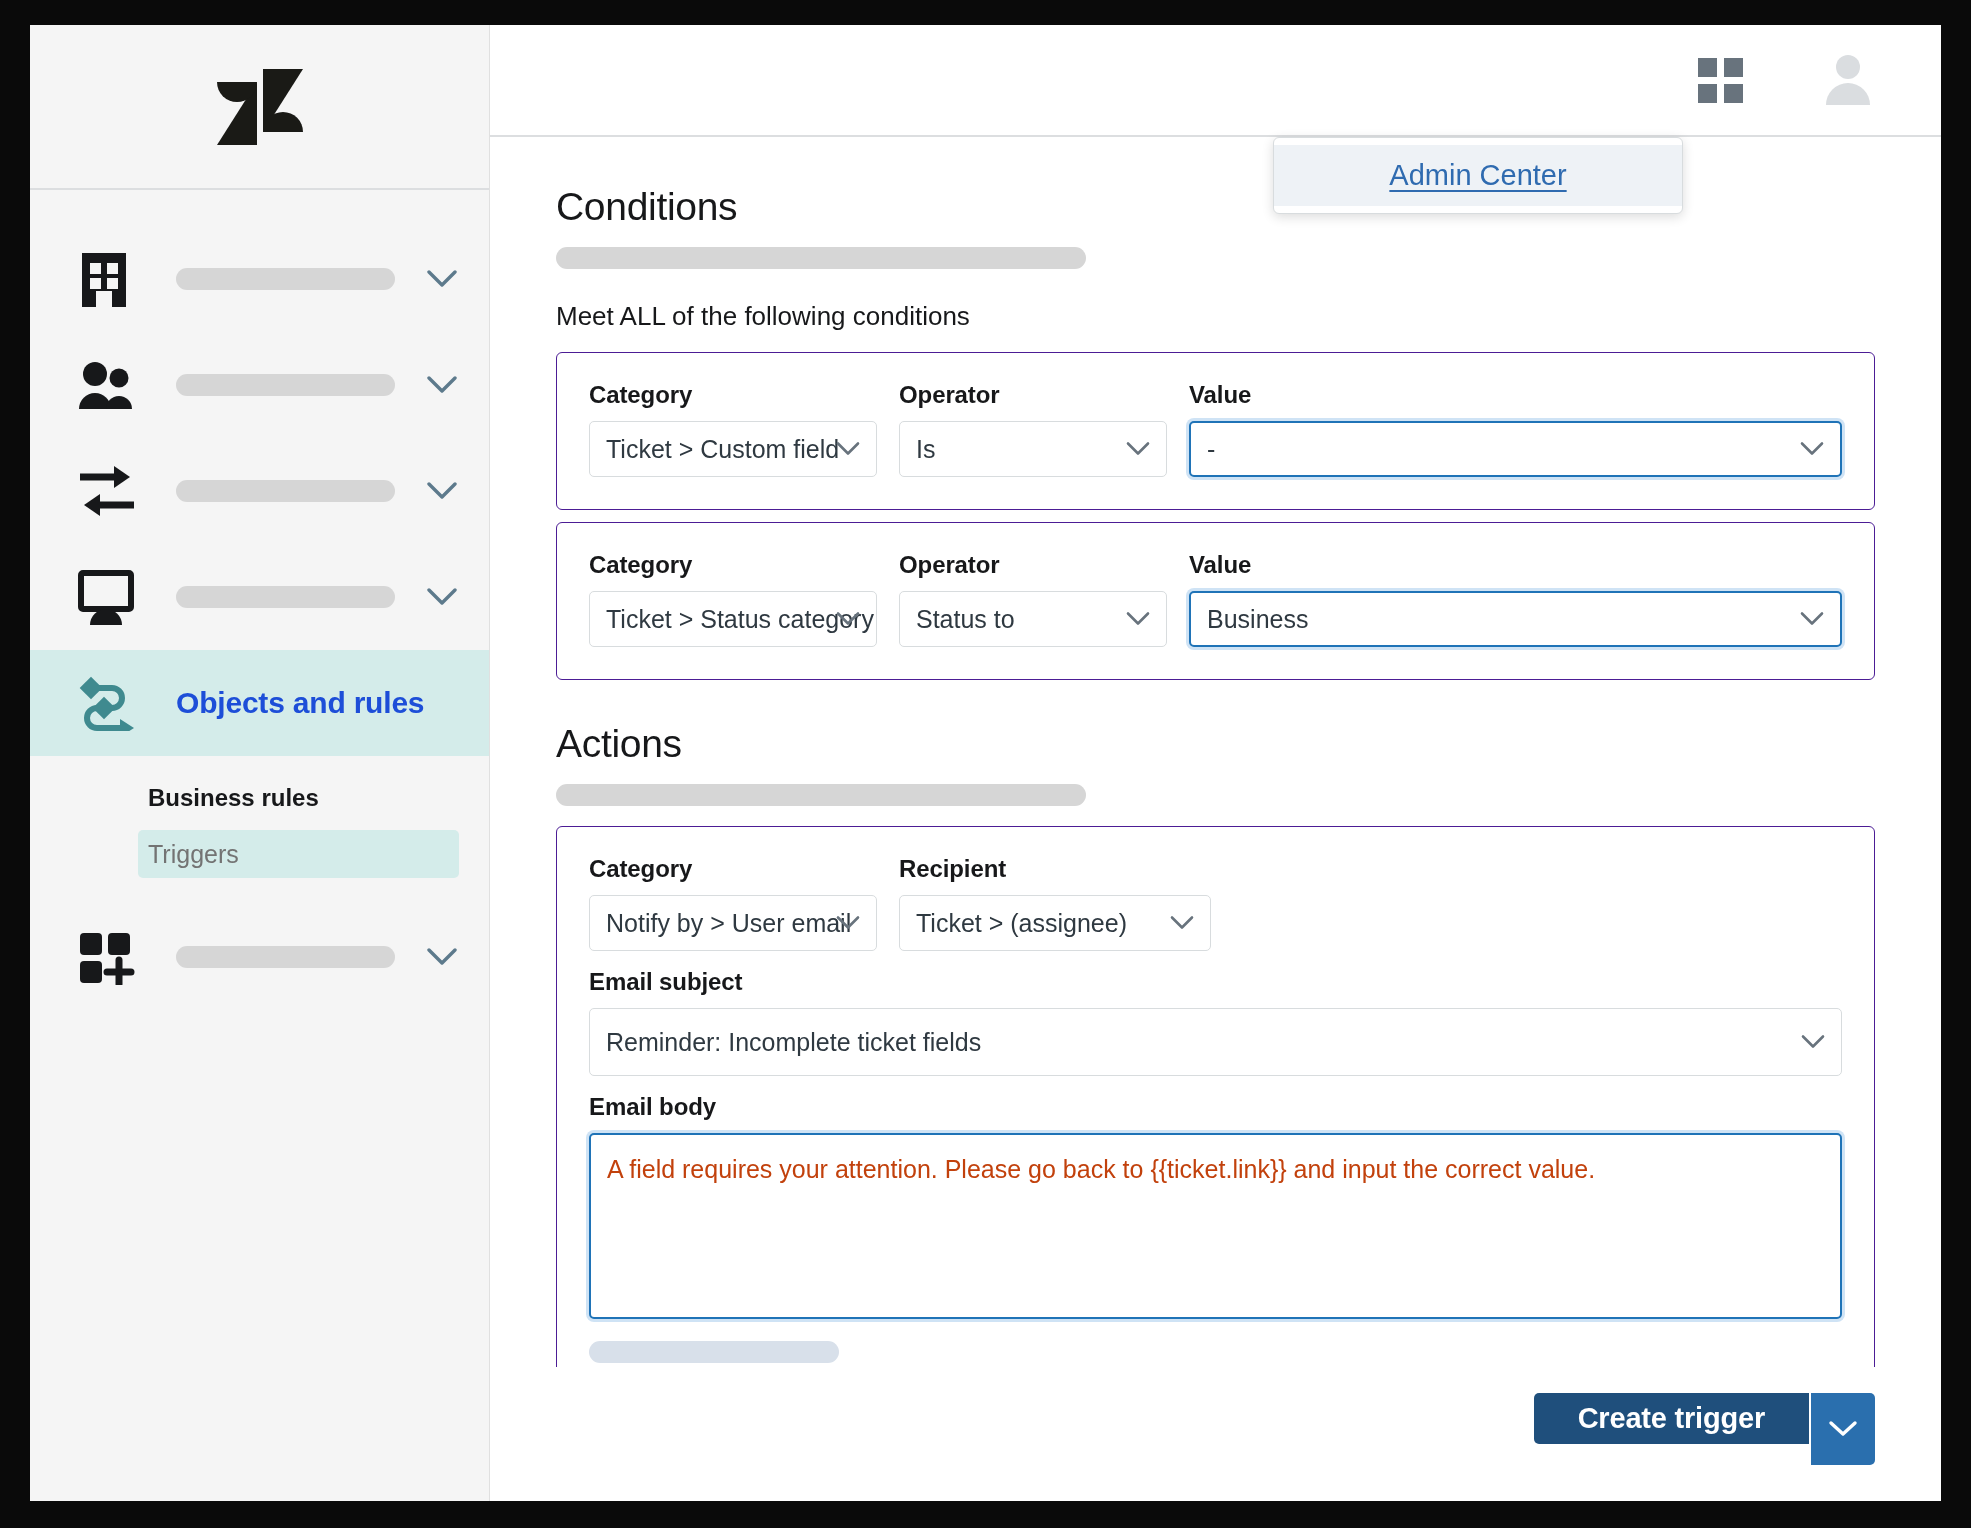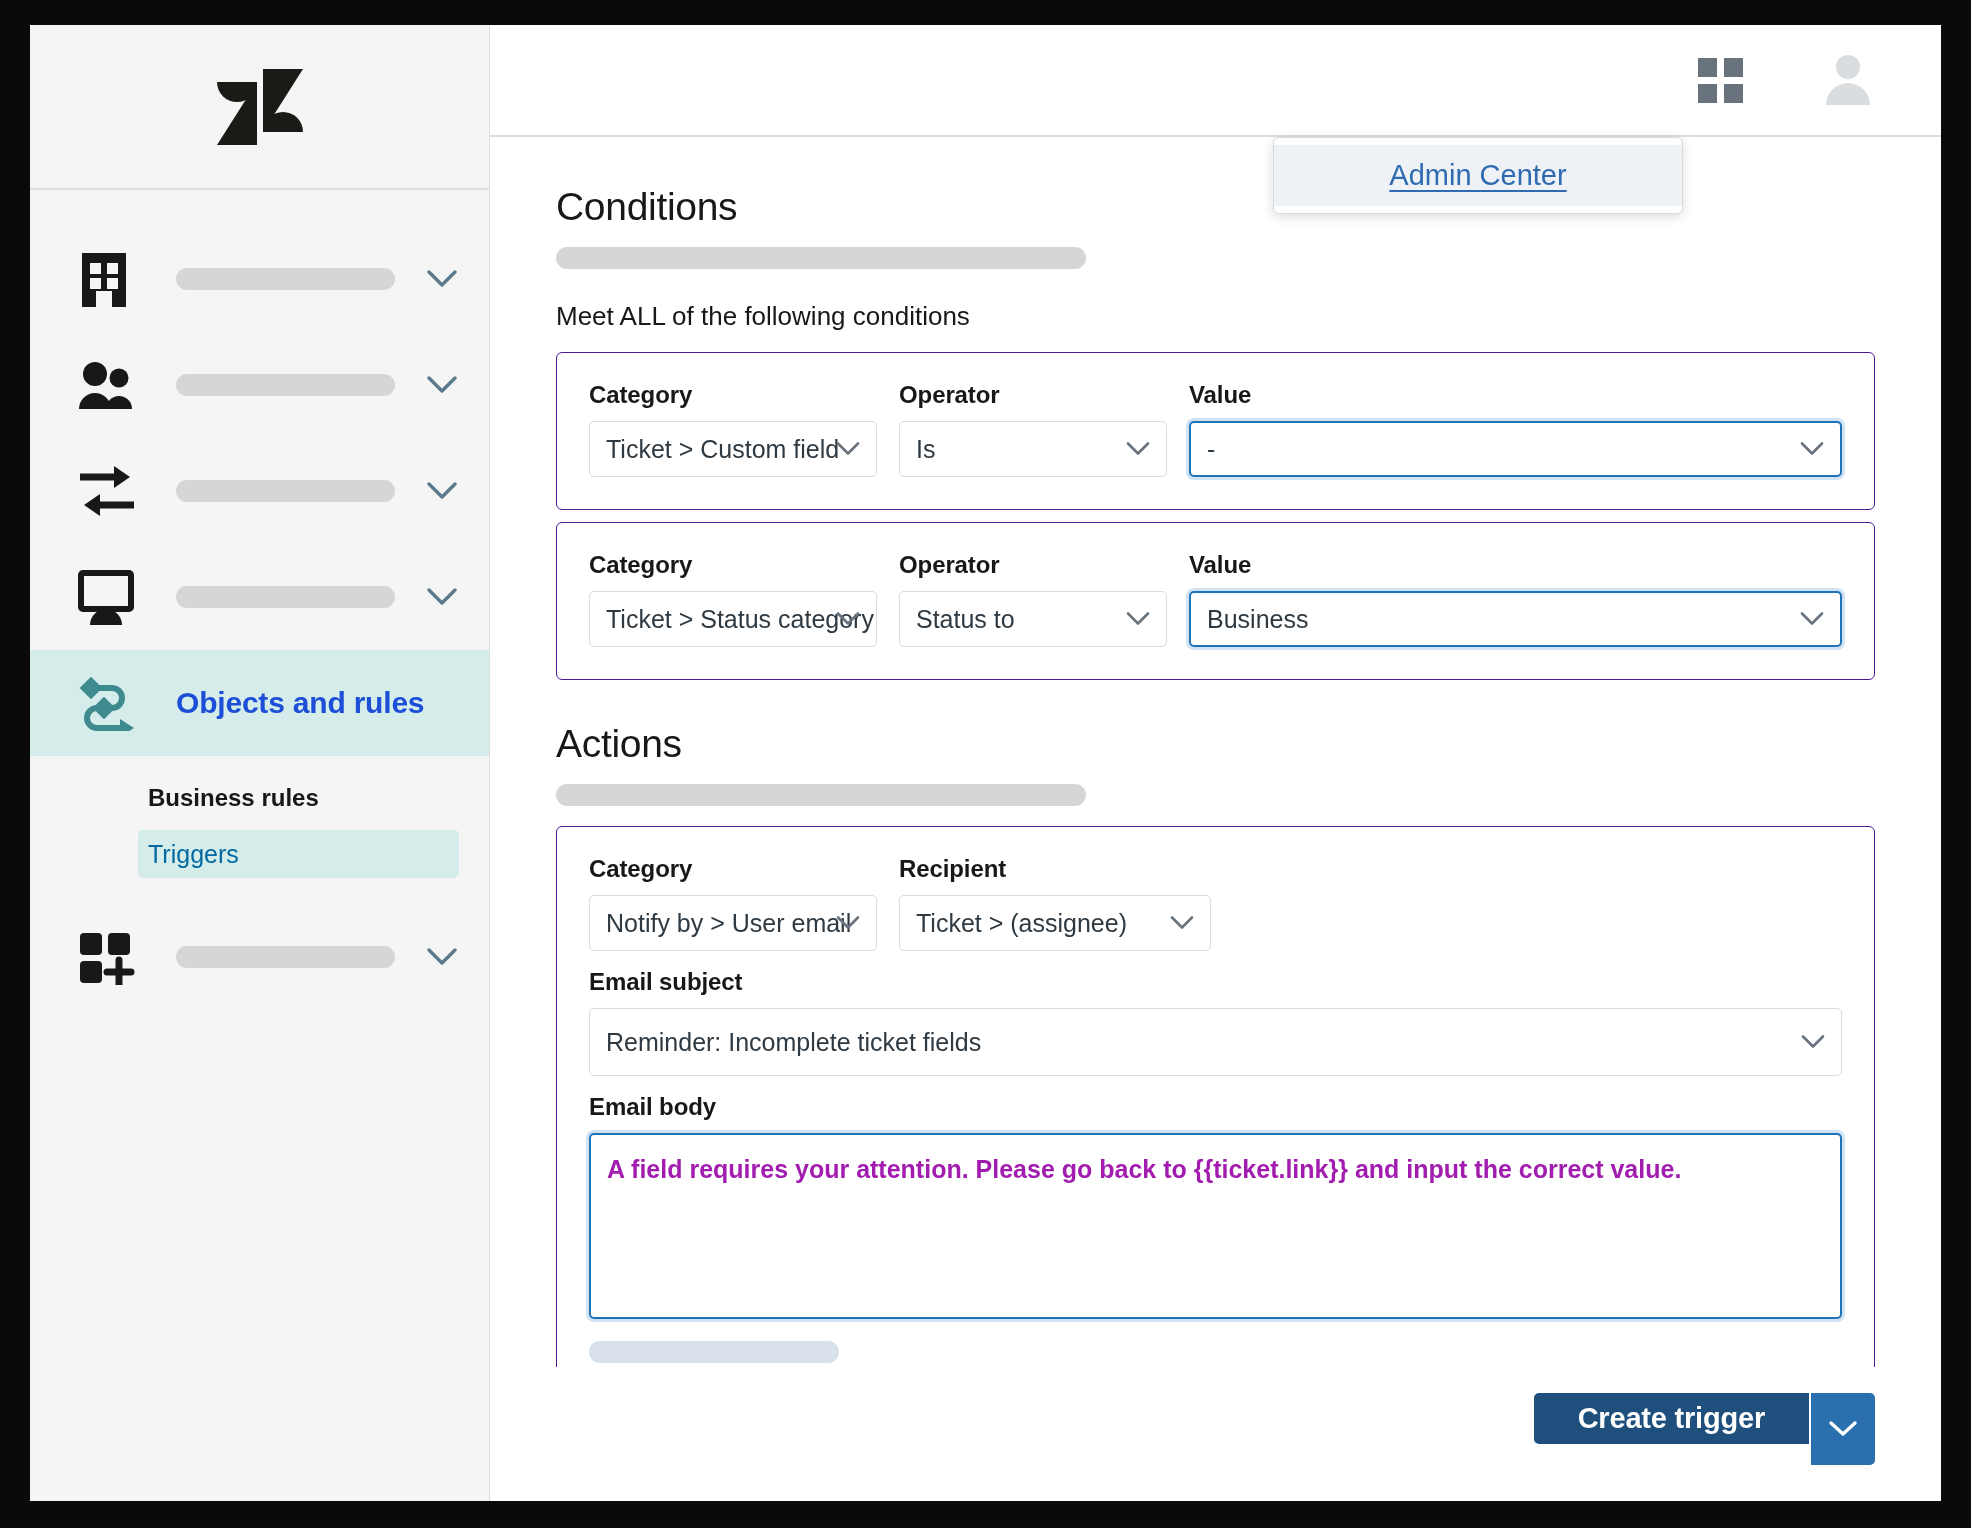--- a/index.html
+++ b/index.html
@@ -107,21 +107,21 @@
     align-items: center;
   }
 
   .sub-item {
     margin: 8px 30px 0 108px;
     height: 48px;
     display: flex;
     align-items: center;
     padding-left: 10px;
     font-size: 25px;
-    color: #0369a1;
+    color: #737373;
     border-radius: 5px;
   }
   .sub-item.active { background: #d4ecea; }
 
   
   #main {
     flex: 1;
     position: relative;
     display: flex;
     flex-direction: column;
@@ -286,24 +286,23 @@
     background: #ffffff;
   }
 
   .textarea {
     height: 186px;
     border: 2px solid #1f73b7;
     box-shadow: 0 0 0 3px #cfe3f5;
     border-radius: 5px;
     padding: 18px 16px;
     font-size: 25px;
-    color: #a21caf;
+    color: #c2410c;
     background: #ffffff;
     line-height: 1.35;
-    font-weight: bold;
   }
 
   .blue-skel {
     height: 22px;
     width: 250px;
     background: #d8e0ea;
     border-radius: 11px;
     margin-top: 22px;
   }
 

